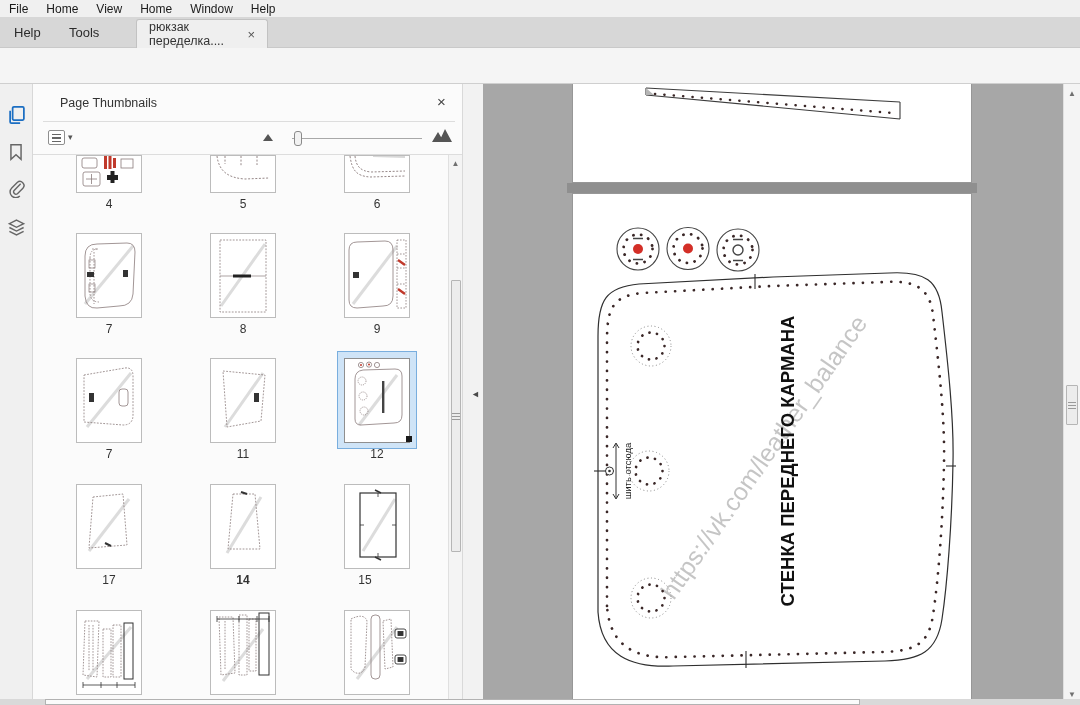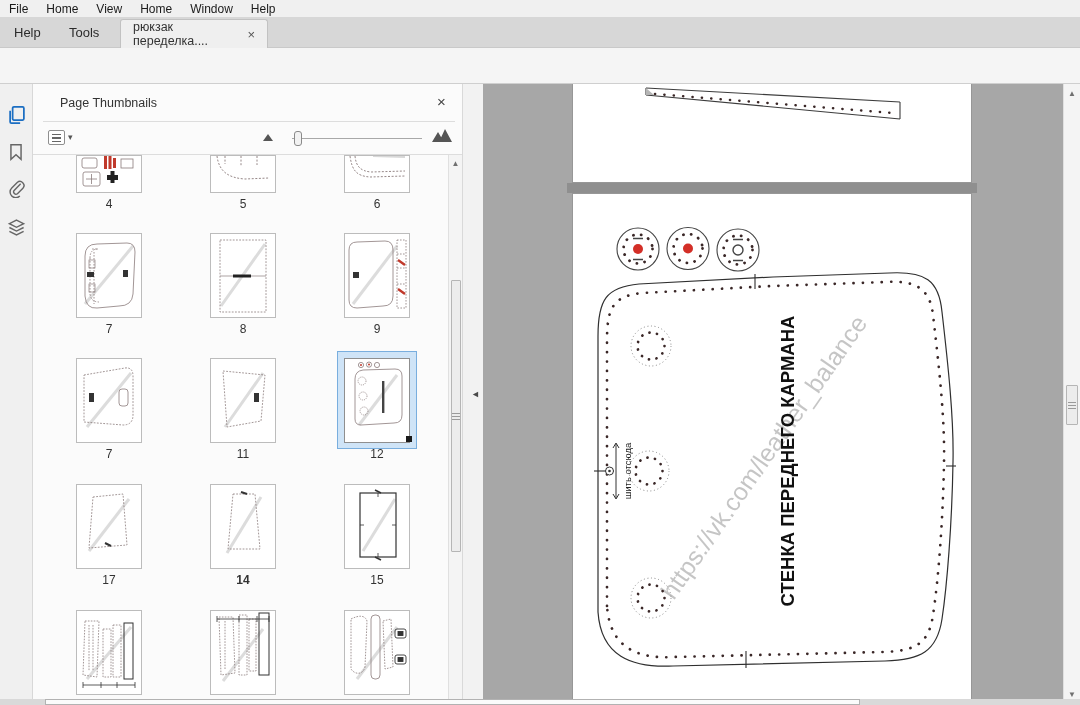--- a/index.html
+++ b/index.html
@@ -74,21 +74,21 @@
     <span>Help</span>
   </div>
 
   <div class="abs tabbar">
     <div class="tab-flat" style="left:0;">
         <span>Help</span>
       </div>
     <div class="tab-flat" style="left:55px;">
         <span>Tools</span>
       </div>
-    <div class="tab-doc" style="left:120px;width:148px;">
+    <div class="tab-doc" style="left:136px;width:132px;">
       <span style="font-size:12.5px;">рюкзак переделка....</span>
       <span class="x">×</span>
     </div>
   </div>
 
   <div class="abs toolbar">
     <div class="tbtn" style="left:8px;">
       <svg width="17" height="17" viewBox="0 0 16 16">
         <g fill="none" stroke="#bdbdbd" stroke-width="1.2">
           <rect x="2" y="2" width="12" height="12" rx="1"></rect>
@@ -419,21 +419,21 @@
     <div class="thumb-cell" style="left:311px;top:400px;height:85px;">
       <svg width="64" height="83" viewBox="0 0 64 83">
         <path d="M18 66 L50 14" stroke="#dcdcdc" stroke-width="3"></path>
         <rect x="15" y="8" width="36" height="64" fill="none" stroke="#333" stroke-width="1.2"></rect>
         <path d="M15 40 H19 M47 40 H51 M33 8 V12 M33 68 V72" stroke="#333" stroke-width="0.8"></path>
         <path d="M30 5 L36 8 M30 72 L36 75" stroke="#333" stroke-width="1.6"></path>
         </svg>
     </div>
     <div class="thumb-label" style="left:43px;top:489px;">17</div>
     <div class="thumb-label" style="left:177px;top:489px;font-weight:bold;">14</div>
-    <div class="thumb-label" style="left:311px;top:489px;">15</div>
+    <div class="thumb-label" style="left:299px;top:489px;">15</div>
 
     <div class="thumb-cell" style="left:43px;top:526px;height:85px;">
       <svg width="64" height="83" viewBox="0 0 64 83">
         <path d="M10 68 L54 16" stroke="#dcdcdc" stroke-width="3"></path>
         <g fill="none" stroke="#8a7b7b" stroke-width="0.8" stroke-dasharray="1.6 1.3">
           <path d="M8 10 L22 10 L20 66 L6 64 Z"></path>
             <path d="M12 14 V60 M16 14 V60"></path>
           <rect x="26" y="18" width="8" height="48"></rect>
             <rect x="36" y="14" width="8" height="52"></rect>
           </g>

